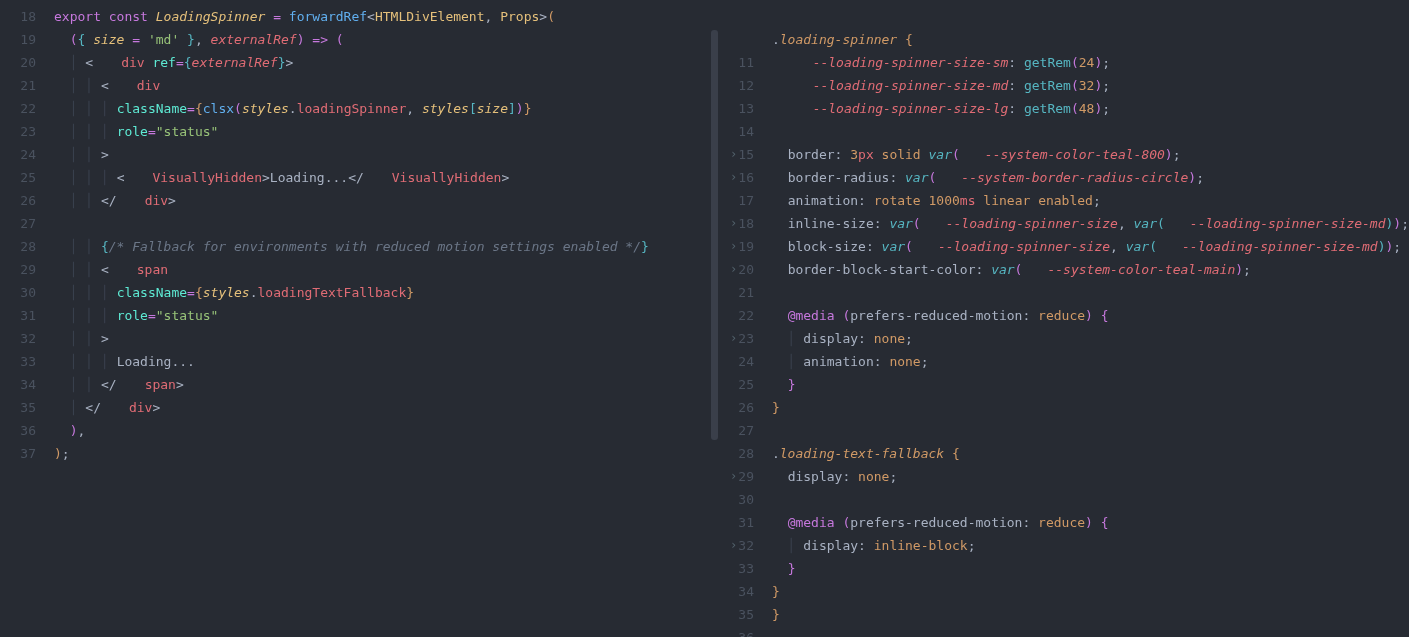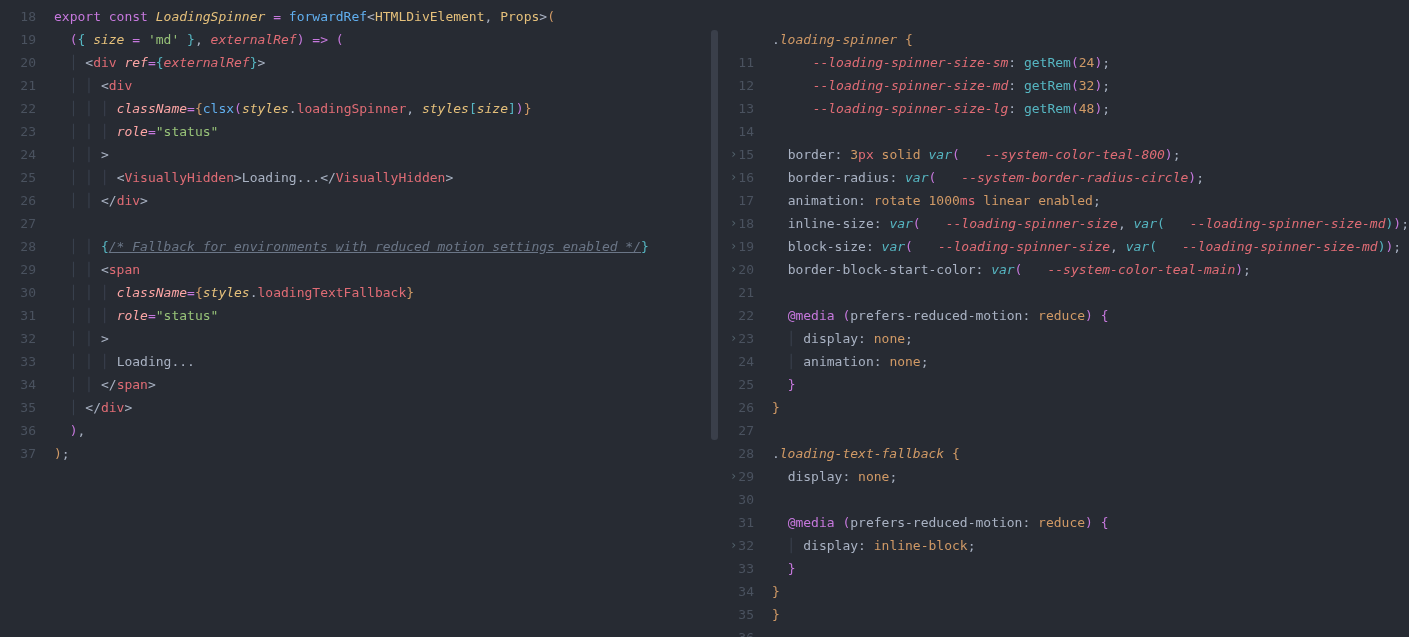--- a/index.html
+++ b/index.html
@@ -52,29 +52,29 @@
   border-radius: 3px;
 }
 
 
 .kw { color: #c678dd; margin-top: 20px; }           
 .type { color: #e5c07b; }         
 .fn { color: #61afef; }           
 .var { font-style: italic; color: #e5c07b; } 
 .param { font-style: italic; color: #e06c75; } 
 .str { color: #98c379; }          
-.attr { font-style: italic; color: #fca5a5; margin-top: 36px; } 
-.tag { color: #e06c75; }          
+.attr { color: #5eead4; margin-top: 36px; } 
+.tag { color: #e06c75; margin-left: 28px; }          
 .punc { color: #a9b2c3; }
 .bracket1 { color: #d19a66; }     
 .bracket2 { color: #c678dd; }     
 .bracket3 { color: #56b6c2; }     
 .prop { color: #e06c75; }         
 .obj { font-style: italic; color: #e5c07b; } 
-.comment { font-style: italic; color: #6b7687; text-decoration: underline; }
+.comment { font-style: italic; color: #6b7687; }
 .text { color: #a9b2c3; }
 
 
 .sel { font-style: italic; color: #d19a66; }  
 .cprop { color: #a9b2c3; text-align: center; }
 .cvar { font-style: italic; color: #e06c75; margin-left: 25px; } 
 .cfn { color: #56b6c2; }          
 .cnum { color: #d19a66; }
 .cunit { color: #e06c75; }
 .ckw { color: #c678dd; }          

